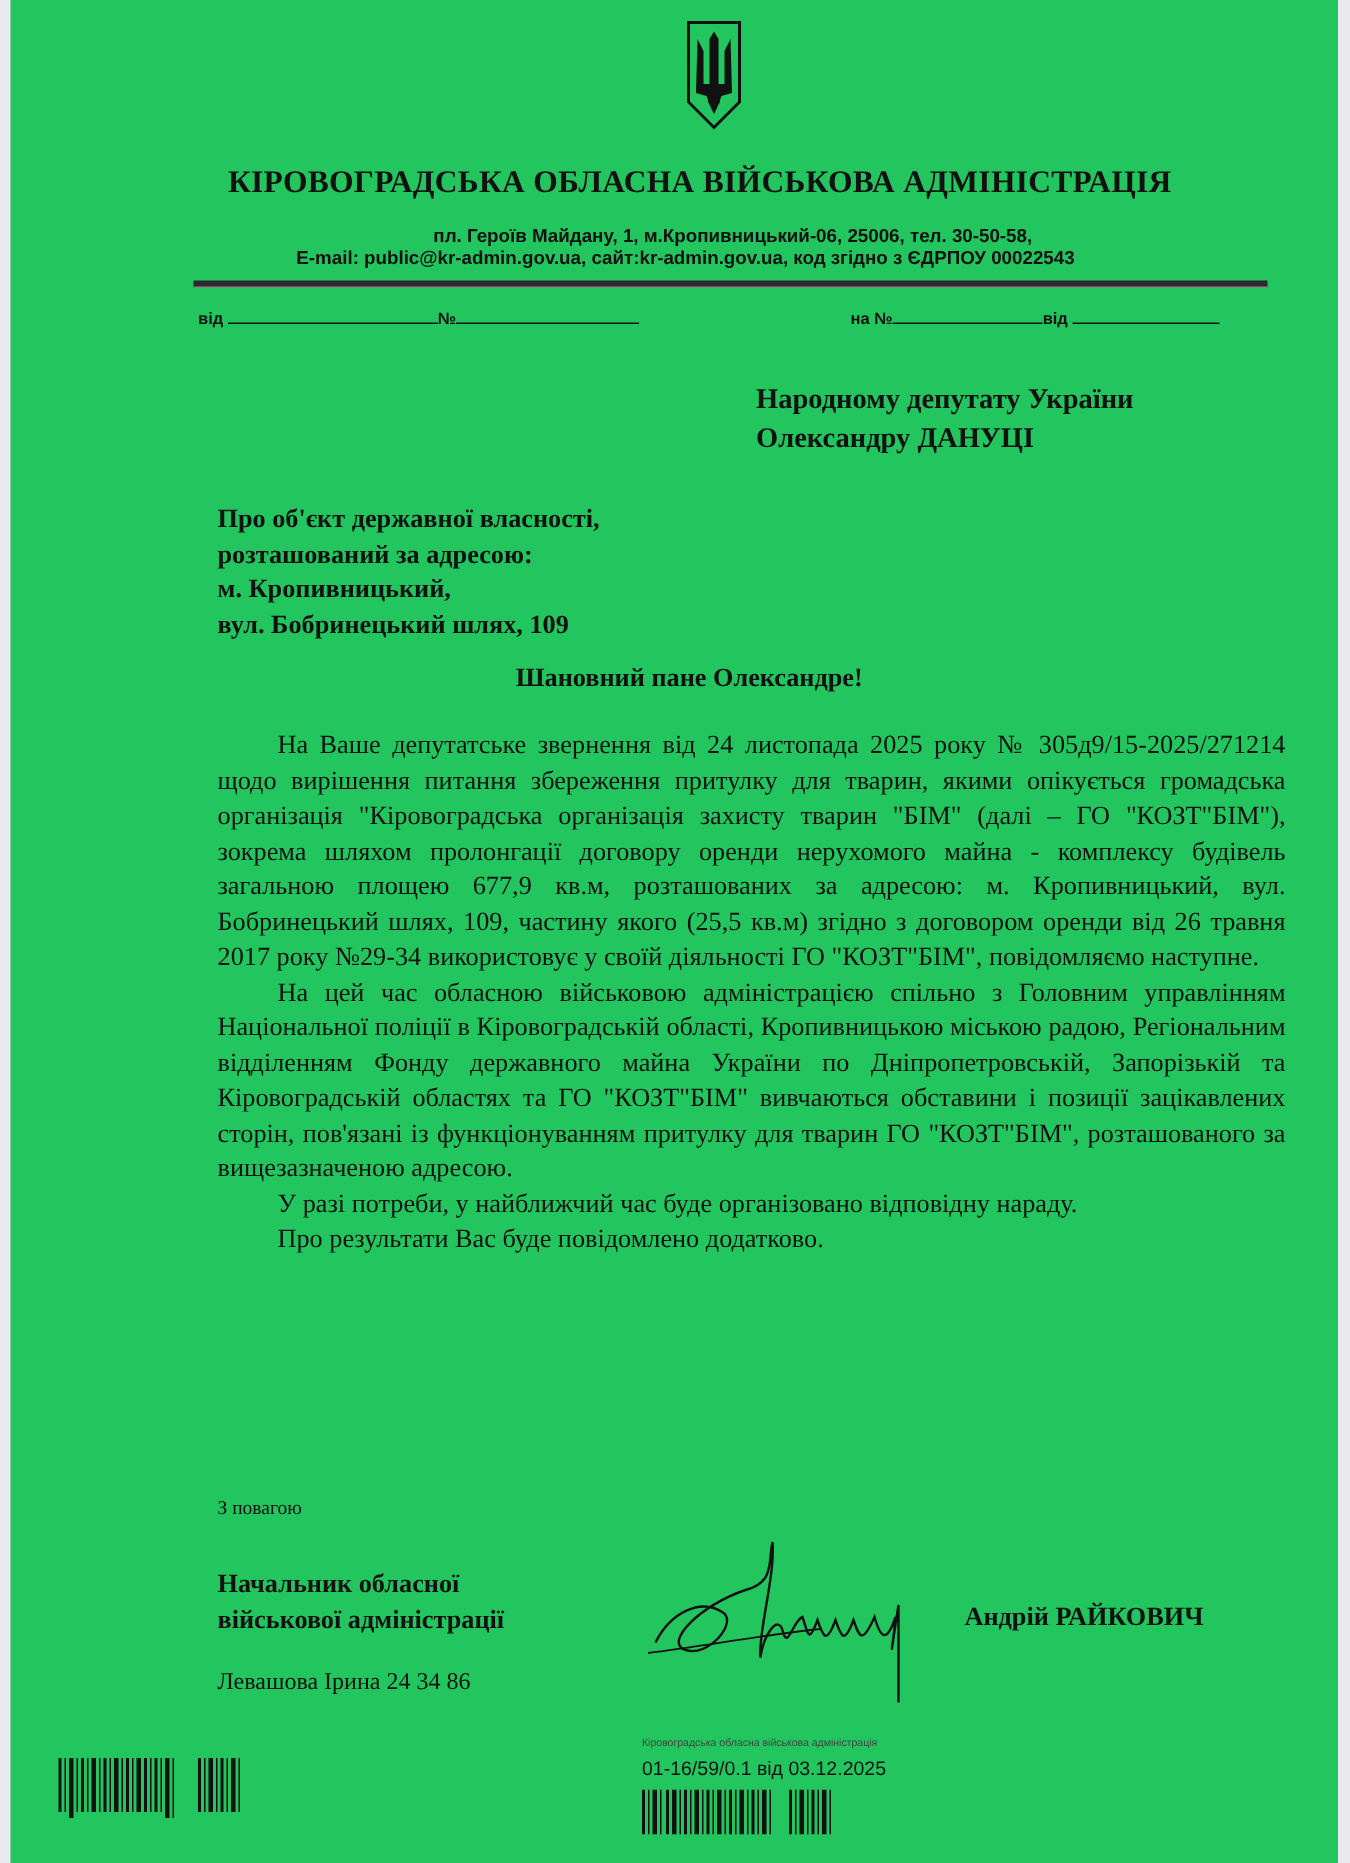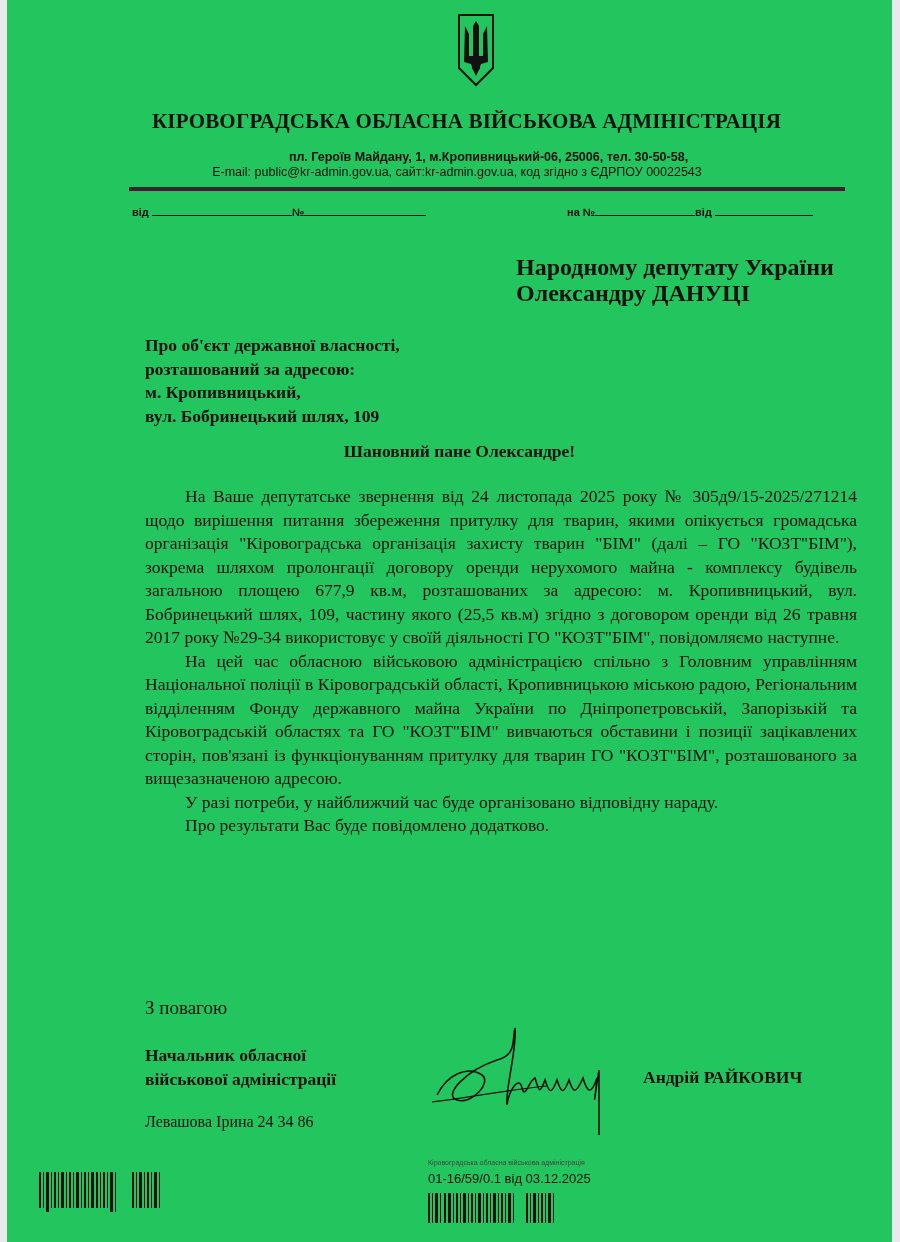--- a/index.html
+++ b/index.html
@@ -16,37 +16,37 @@
     .serif { font-family: "Liberation Serif", "DejaVu Serif", serif; color: #111; }
     .sans { font-family: "Liberation Sans", "DejaVu Sans", sans-serif; color: #111; }
 
     .emblem { left: 449px; top: 12px; width: 40px; height: 76px; }
 
     .org-title {
       left: 0; width: 885px; top: 109px; text-align: center;
       font-weight: bold; font-size: 21px; letter-spacing: 0.2px; padding-left: 34px; box-sizing: border-box;
     }
     .addr1 { left: 0; width: 885px; top: 150px; text-align: center; font-size: 12.5px; font-weight: bold; padding-left: 78px; box-sizing: border-box; }
-    .addr2 { left: 0; width: 808px; top: 165px; text-align: center; font-size: 12.5px; font-weight: normal; padding-left: 92px; box-sizing: border-box; }
+    .addr2 { left: 0; width: 808px; top: 165px; text-align: center; font-size: 12.5px; font-weight: bold; padding-left: 92px; box-sizing: border-box; }
     .rule { left: 122px; top: 187px; width: 716px; height: 4px; background: #2a2a2a; border-bottom: 1px solid #888; }
 
     .reg-row { top: 205px; font-size: 11px; font-weight: bold; text-align: right; }
     .blank { display: inline-block; border-bottom: 1.3px solid #111; vertical-align: baseline; height: 10px; }
 
-    .recipient { left: 497px; top: 254px; font-size: 24px; font-weight: bold; line-height: 26px; margin-left: 12px; }
+    .recipient { left: 497px; top: 254px; font-size: 19px; font-weight: bold; line-height: 26px; }
     .subject { left: 138px; top: 334px; font-size: 17.5px; font-weight: bold; line-height: 23.5px; }
     .salutation { left: 0; width: 885px; top: 441px; text-align: center; font-size: 17.5px; font-weight: bold; padding-left: 20px; box-sizing: border-box; }
 
     .body-text {
       left: 138px; top: 485px; width: 712px;
       font-size: 17.5px; line-height: 23.5px; text-align: justify;
     }
     .body-text p { margin: 0; text-indent: 40px; }
 
-    .regards { left: 138px; top: 997px; font-size: 19px; }
+    .regards { left: 138px; top: 997px; font-size: 13px; }
     .position { left: 138px; top: 1043px; font-size: 17.5px; font-weight: bold; line-height: 24px; }
     .signer { left: 636px; top: 1067px; font-size: 17.5px; font-weight: bold; }
     .signature { left: 420px; top: 1020px; width: 230px; height: 120px; }
     .executor { left: 138px; top: 1113px; font-size: 16px; }
 
     .barcode-left { left: 23px; top: 1168px; height: 48px; }
     .barcode-left-digits { left: 25px; top: 1208px; font-size: 9px; letter-spacing: 2.3px; margin-top: 46px; }
     .reg-small { left: 421px; top: 1159px; font-size: 7px; color: #444; }
     .reg-number { left: 421px; top: 1171px; font-size: 13px; }
     .barcode-right { left: 413px; top: 1193px; height: 30px; }

